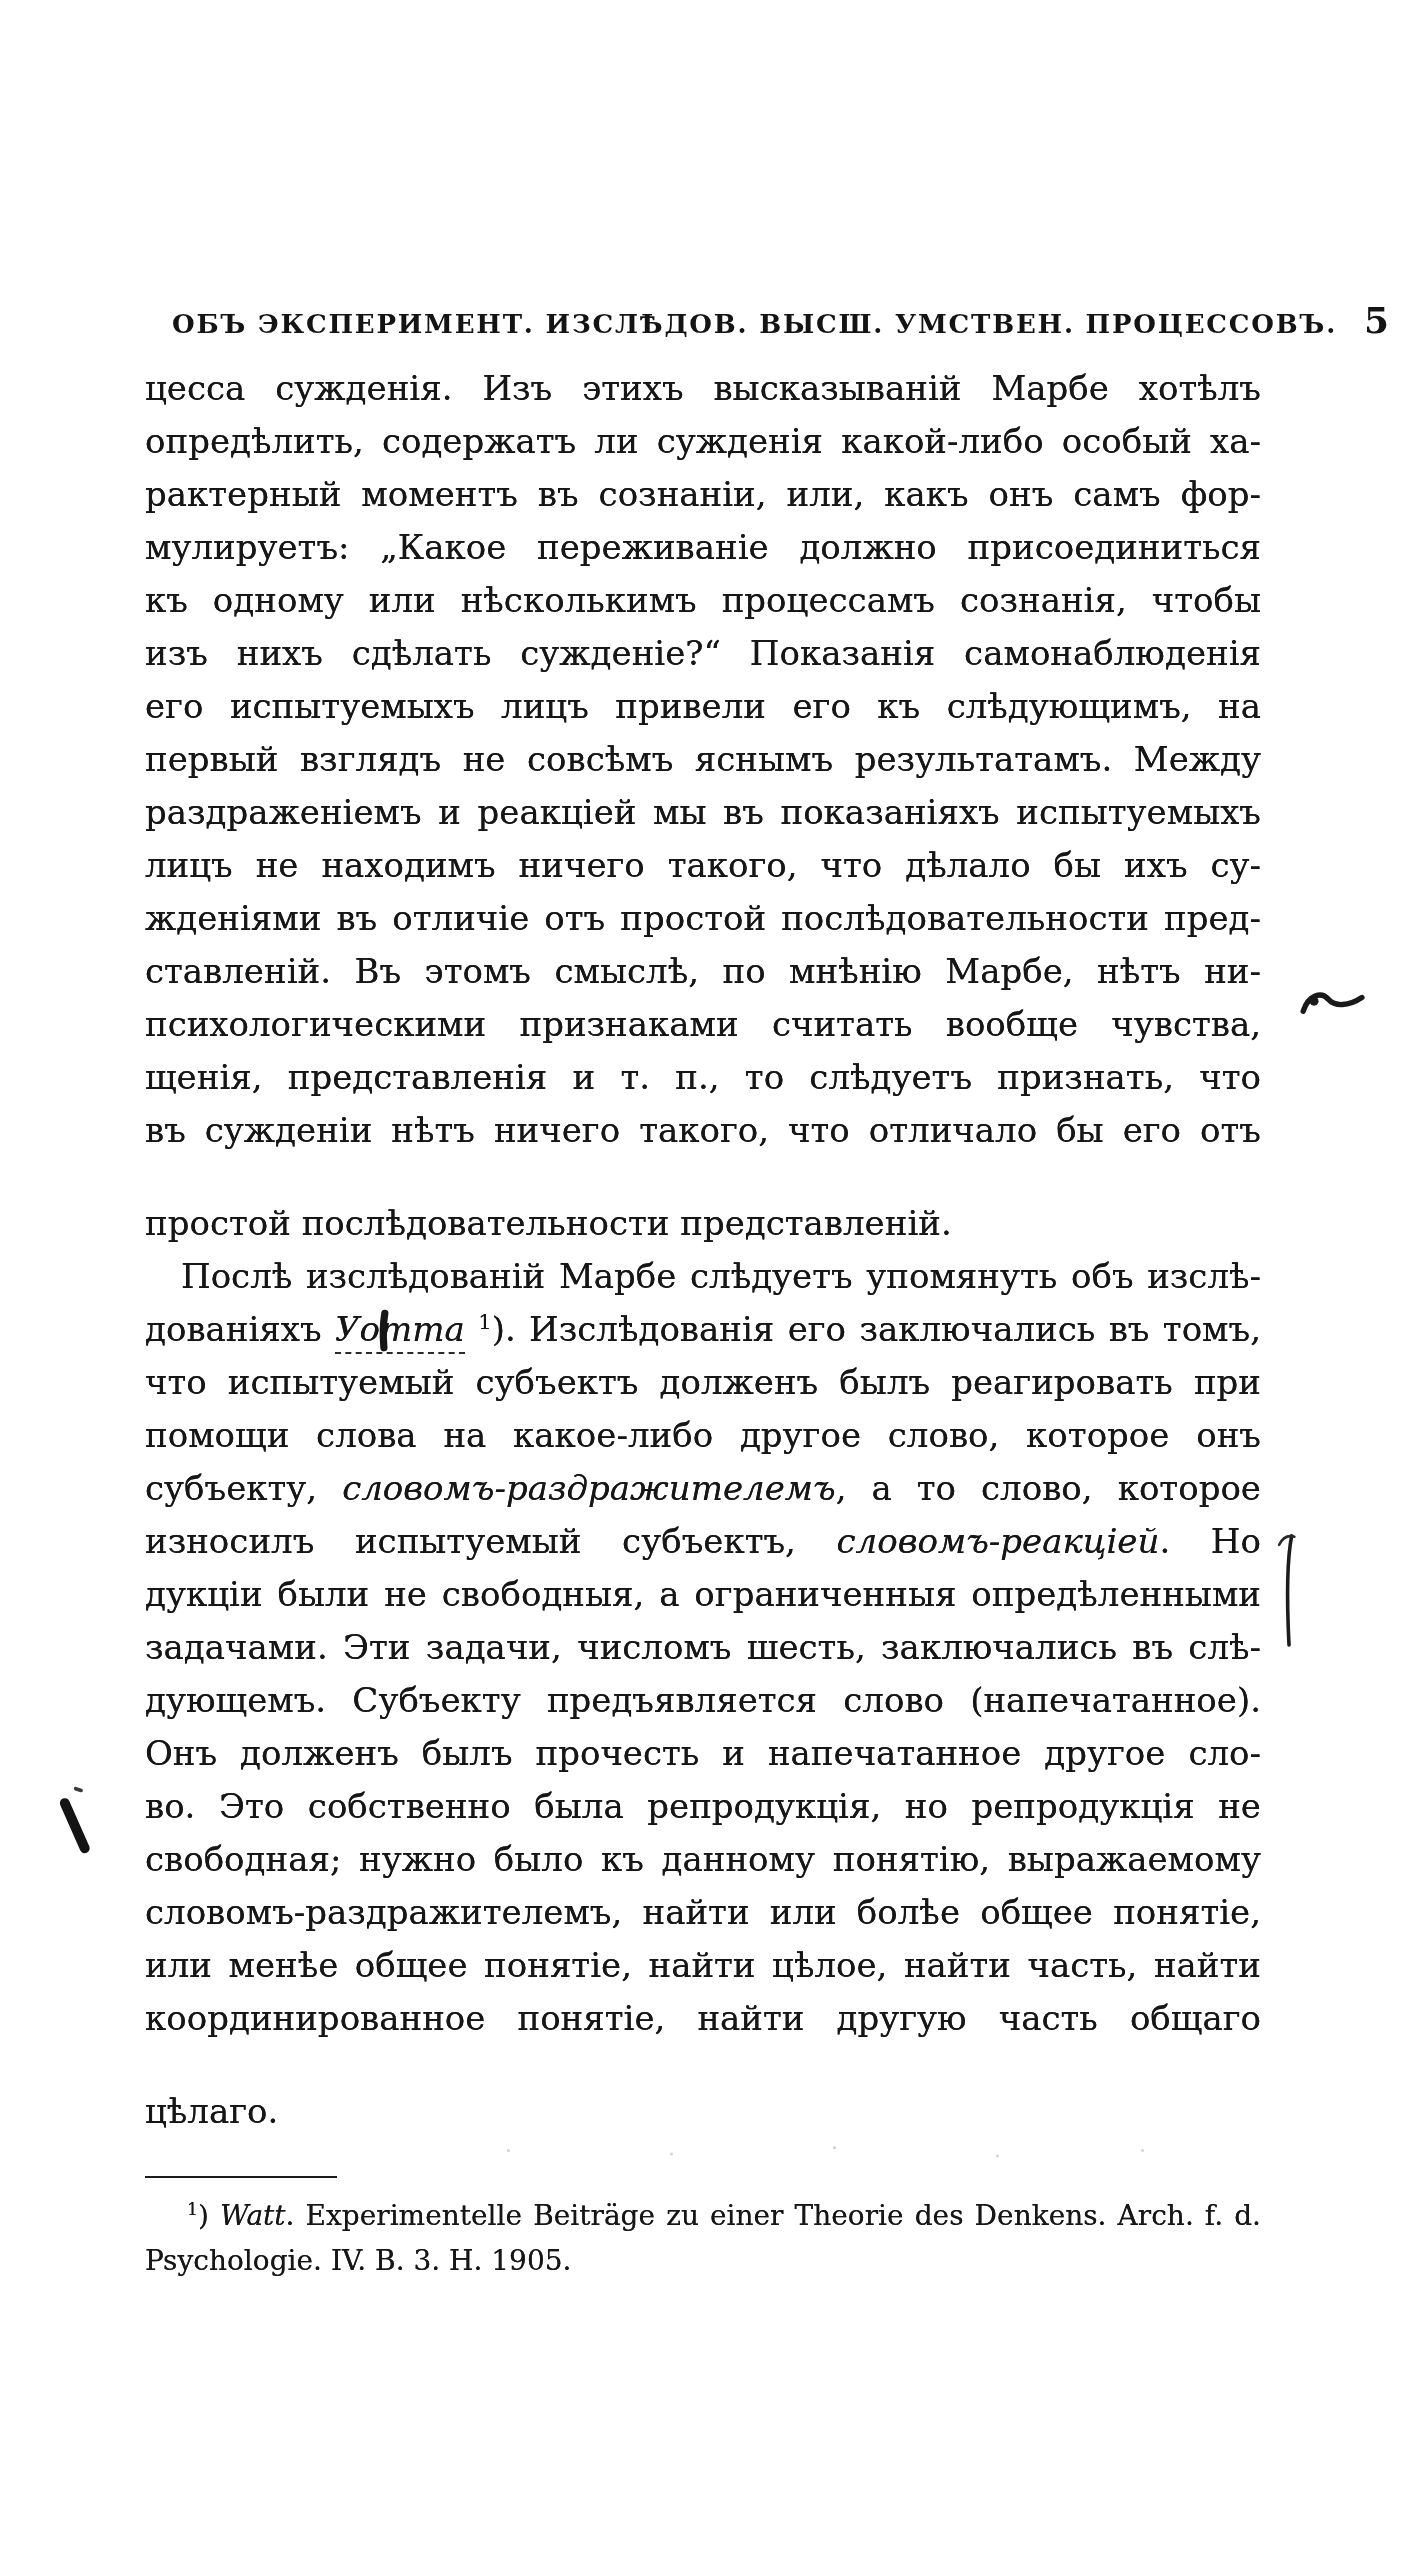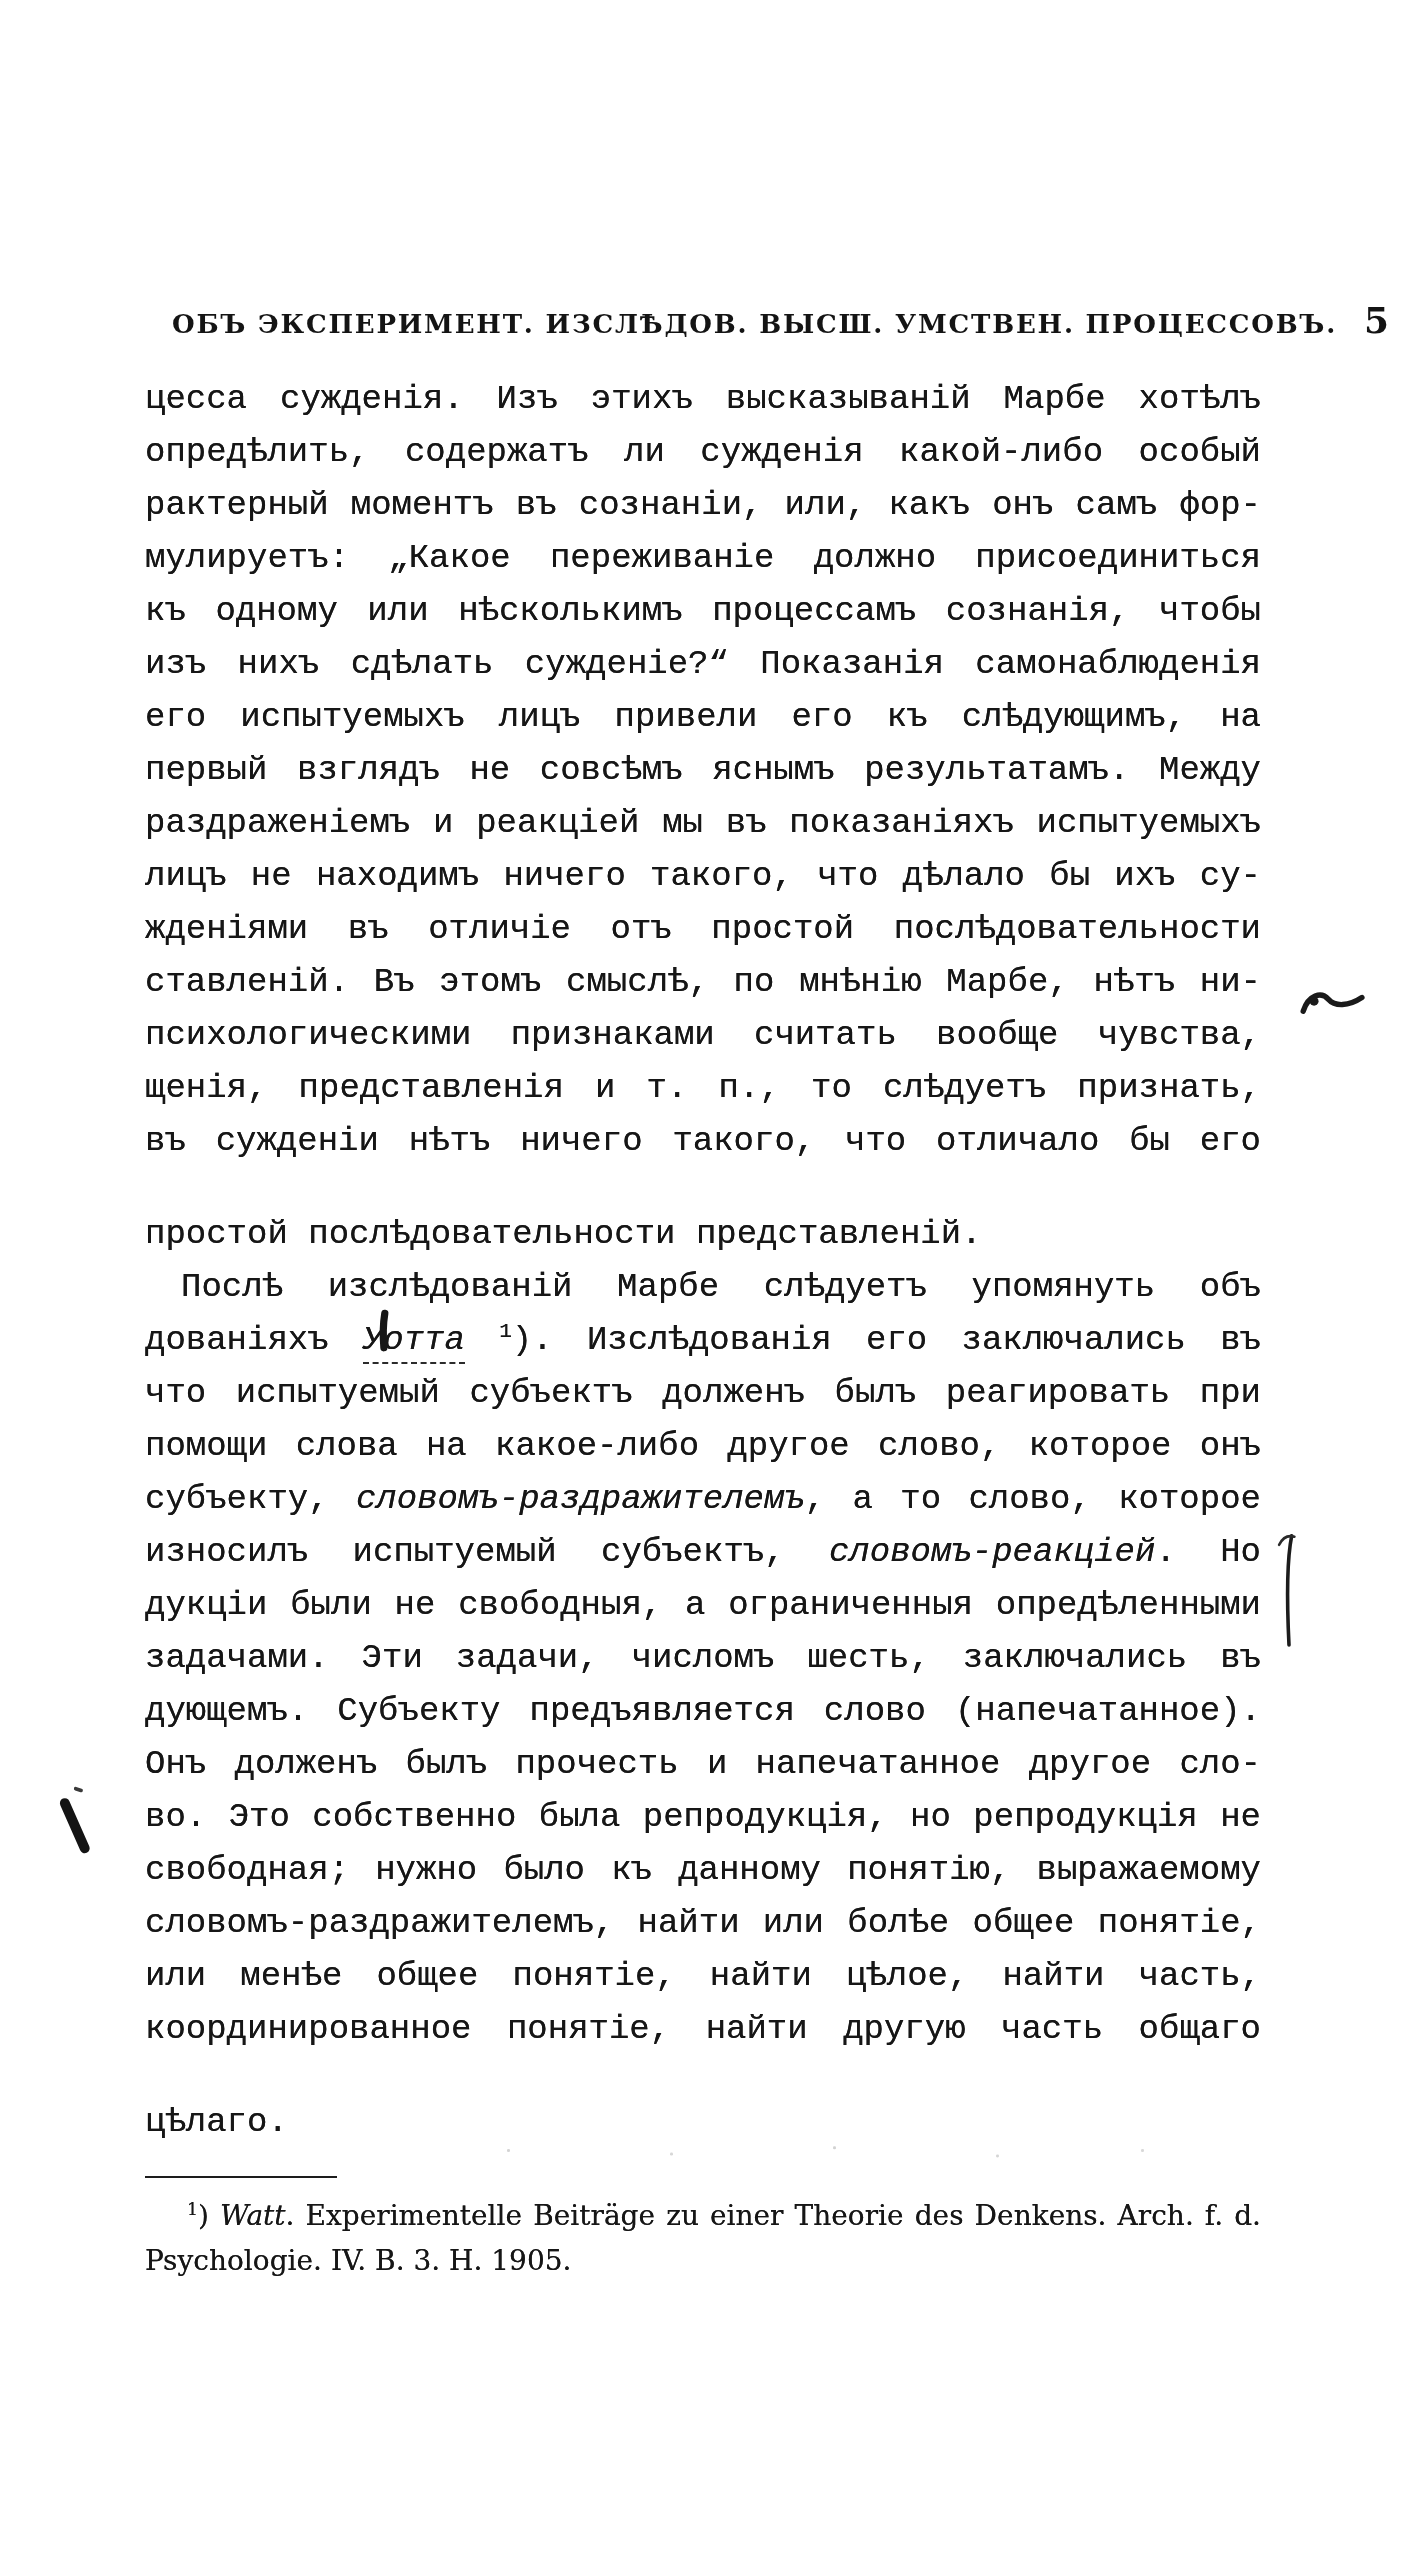--- a/index.html
+++ b/index.html
@@ -19,21 +19,21 @@
     flex:1;
     font-size:26px;font-weight:bold;letter-spacing:1.8px;
     white-space:nowrap;
     color:#141414;
   }
   .running-header .pagenum{
     font-size:36px;font-weight:bold;color:#141414;
     padding-left:27px;
   }
   .body-text{
-    position:absolute;left:145px;top:373px;width:1116px;font-family:Liberation Mono, monospace;
+    position:absolute;left:145px;top:362px;width:1116px;
   }
   .line{
     height:53px;line-height:53px;
     font-size:34px;
     text-align:justify;
     -moz-text-align-last:justify;
     text-align-last:justify;
     white-space:normal;
     overflow:hidden;
     text-shadow:0 0 0.5px rgba(10,10,10,.85);
@@ -94,21 +94,21 @@
       <div class="line"><span>первый взглядъ не совсѣмъ яснымъ результатамъ. Между</span></div>
       <div class="line"><span>раздраженіемъ и реакціей мы въ показаніяхъ испытуемыхъ</span></div>
       <div class="line"><span>лицъ не находимъ ничего такого, что дѣлало бы ихъ су-</span></div>
       <div class="line"><span>жденіями въ отличіе отъ простой послѣдовательности пред-</span></div>
       <div class="line"><span>ставленій. Въ этомъ смыслѣ, по мнѣнію Марбе, нѣтъ ни-</span></div>
       <div class="line"><span>психологическими признаками считать вообще чувства, ощу-</span></div>
       <div class="line"><span>щенія, представленія и т. п., то слѣдуетъ признать, что</span></div>
       <div class="line"><span>въ сужденіи нѣтъ ничего такого, что отличало бы его отъ</span></div>
       <div class="line last"><span>простой послѣдовательности представленій.</span></div>
       <div class="line indent"><span>Послѣ изслѣдованій Марбе слѣдуетъ упомянуть объ изслѣ-</span></div>
-      <div class="line"><span>дованіяхъ </span><span class="italic pen-underline">Уотта</span><span> </span><span class="sup">1</span><span>). Изслѣдованія его заключались въ была,</span></div>
+      <div class="line"><span>дованіяхъ </span><span class="italic pen-underline">Уотта</span><span> </span><span class="sup">1</span><span>). Изслѣдованія его заключались въ томъ,</span></div>
       <div class="line"><span>что испытуемый субъектъ долженъ былъ реагировать при</span></div>
       <div class="line"><span>помощи слова на какое-либо другое слово, которое онъ</span></div>
       <div class="line"><span>субъекту, </span><span class="italic">словомъ-раздражителемъ</span><span>, а то слово, которое про-</span></div>
       <div class="line"><span>износилъ испытуемый субъектъ, </span><span class="italic">словомъ-реакціей</span><span>. Но репро-</span></div>
       <div class="line"><span>дукціи были не свободныя, а ограниченныя опредѣленными</span></div>
       <div class="line"><span>задачами. Эти задачи, числомъ шесть, заключались въ слѣ-</span></div>
       <div class="line"><span>дующемъ. Субъекту предъявляется слово (напечатанное).</span></div>
       <div class="line"><span>Онъ долженъ былъ прочесть и напечатанное другое сло-</span></div>
       <div class="line"><span>во. Это собственно была репродукція, но репродукція не</span></div>
       <div class="line"><span>свободная; нужно было къ данному понятію, выражаемому</span></div>

